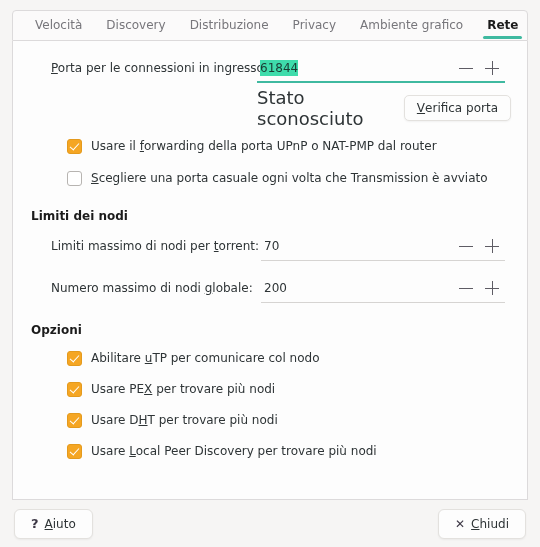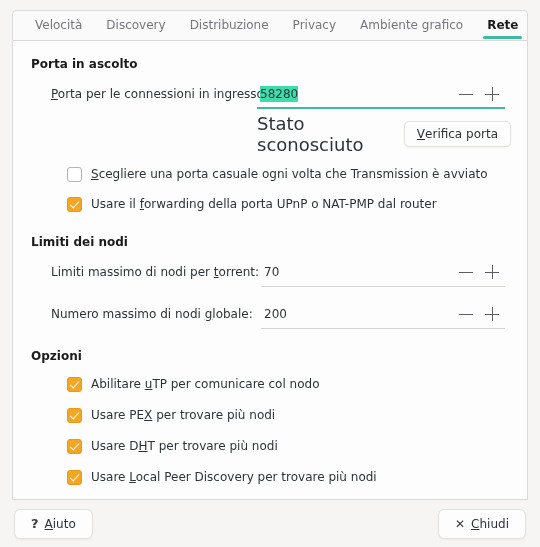--- a/index.html
+++ b/index.html
@@ -275,53 +275,52 @@
       <div class="tab"><span>Discovery</span></div>
       <div class="tab"><span>Distribuzione</span></div>
       <div class="tab"><span>Privacy</span></div>
       <div class="tab"><span>Ambiente grafico</span></div>
       <div class="tab active"><span>Rete</span></div>
       <div class="tab"></div>
     </div>
 
     <div class="panel">
 
-      <div class="section-title">Porta in ascolto</div>
 
       <div class="row">
         <div class="row-label w-port"><u>P</u><span>orta per le connessioni in ingresso:</span></div>
         <div class="spin focused">
-          <div class="spin-value"><span class="sel">58280</span></div>
+          <div class="spin-value"><span class="sel">61844</span></div>
           <div class="spin-btn">
               <span class="bar-h"></span>
             </div>
           <div class="spin-btn">
               <span class="bar-h"></span>
               <span class="bar-v"></span>
             </div>
         </div>
       </div>
 
       <div class="status-row">
         <div class="status-spacer"></div>
         <div class="status-text">Stato sconosciuto</div>
         <div class="btn">
             <u>V</u>
             <span style="margin-left:-6px">erifica porta</span>
           </div>
       </div>
 
+      <div class="check-row" style="margin-top:4px">
+        <span class="cbox checked"></span>
+        <span class="check-label"><span>Usare il </span><u>f</u><span>orwarding della porta UPnP o NAT-PMP dal router</span></span>
+      </div>
+
       <div class="check-row" style="margin-top:6px">
         <span class="cbox"></span>
         <span class="check-label"><span></span><u>S</u><span>cegliere una porta casuale ogni volta che Transmission è avviato</span></span>
-      </div>
-
-      <div class="check-row" style="margin-top:4px">
-        <span class="cbox checked"></span>
-        <span class="check-label"><span>Usare il </span><u>f</u><span>orwarding della porta UPnP o NAT-PMP dal router</span></span>
       </div>
 
       <div class="section-title spaced">Limiti dei nodi</div>
 
       <div class="row" style="margin-top:6px">
         <div class="row-label w-nodes"><span>Limiti massimo di nodi per </span><u>t</u><span>orrent:</span></div>
         <div class="spin">
           <div class="spin-value">70</div>
           <div class="spin-btn">
               <span class="bar-h"></span>

